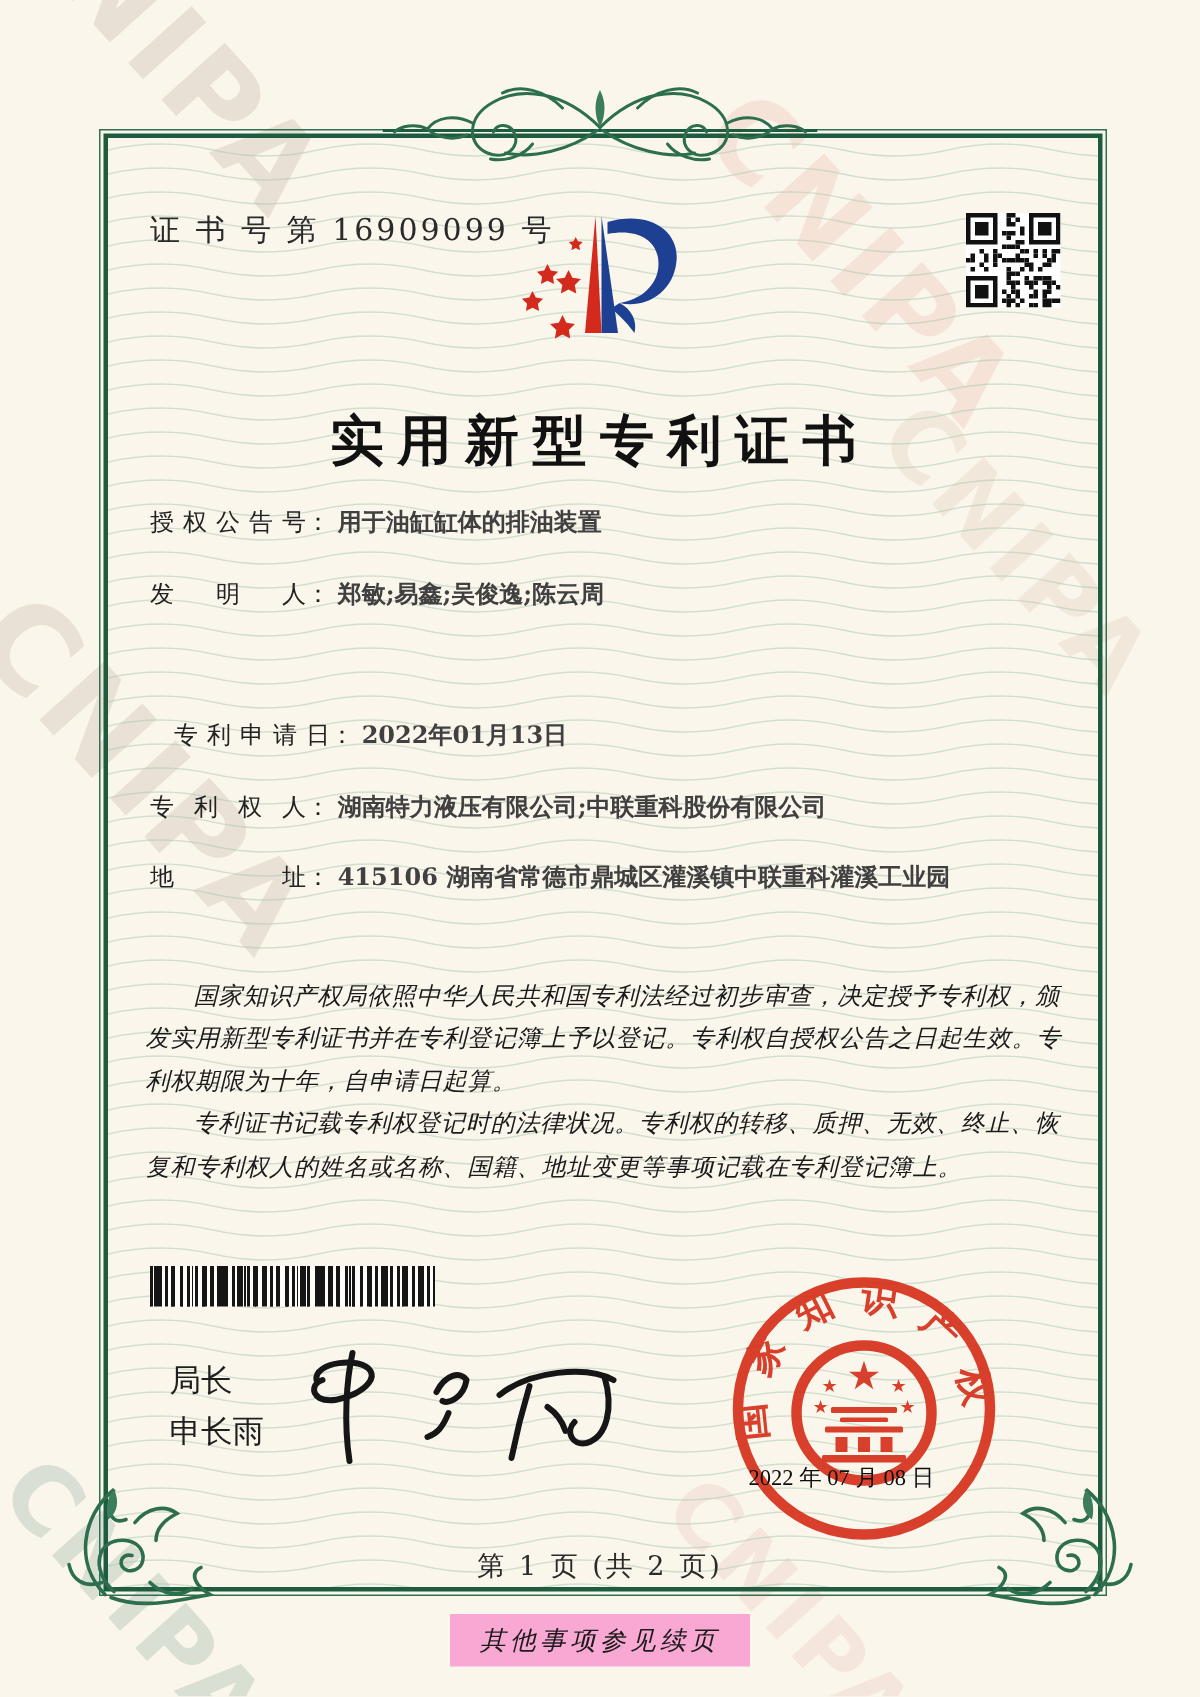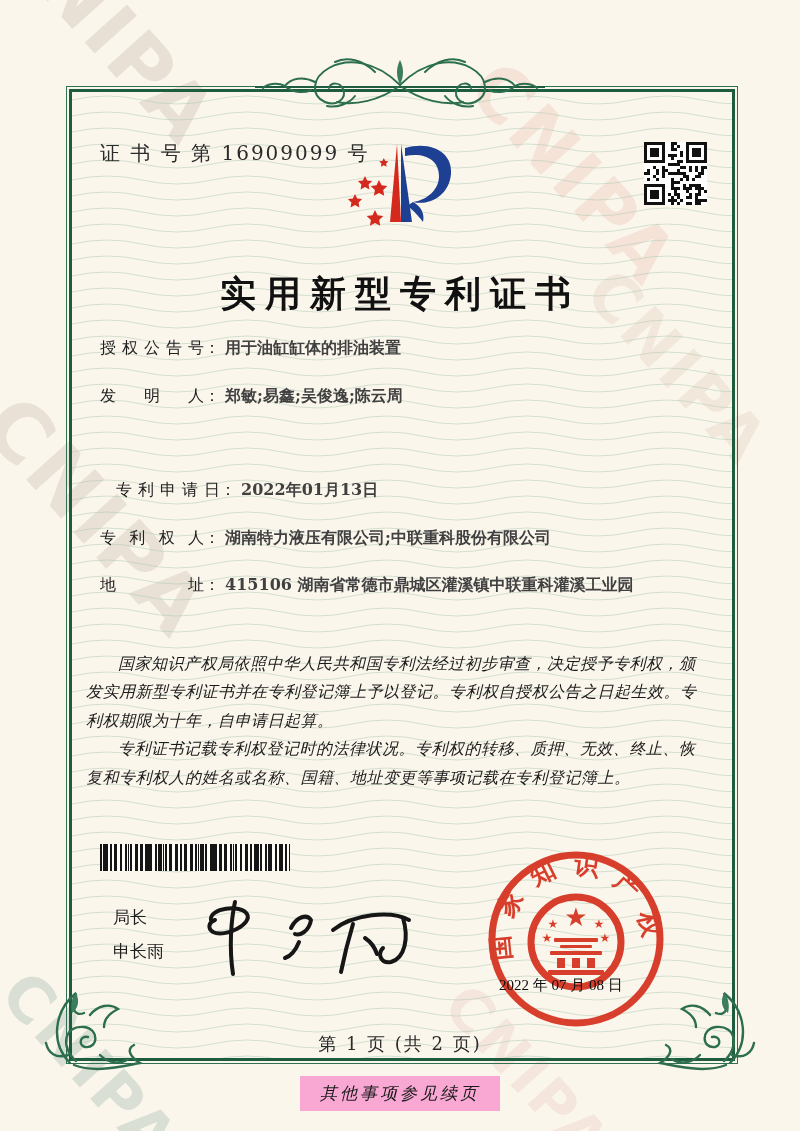--- a/index.html
+++ b/index.html
@@ -36,36 +36,36 @@
   .row { position:absolute; left:100px; width:612px; font-size:16px; white-space:nowrap; }
   .lbl {
     display:inline-block; width:104px; text-align:justify; text-align-last:justify;
     text-justify:inter-character; vertical-align:bottom; color:#222;
   }
   .colon { display:inline-block; }
   .val { color:#404040;font-weight:bold; }
   .grant-no-group { position:absolute; left:305px; top:0; }
   .grant-no-group .lbl { width:88px; }
   
-  .paras { position:absolute; left:86px; top:650px; width:612px; }
+  .paras { position:absolute; left:97px; top:650px; width:612px; }
   .paras p {
     font-size:16px; line-height:1.78; text-indent:2em; font-style:italic;
     color:#1b1b1b; letter-spacing:.5px;
   }
   
   .barcode {
     position:absolute; left:100px; top:844px; width:190px; height:27px;
     background:
       repeating-linear-gradient(90deg,#151515 0 2px,transparent 2px 3px,transparent 3px 5px),
       repeating-linear-gradient(90deg,#151515 0 1px,transparent 1px 7px),
       repeating-linear-gradient(90deg,transparent 0 3px,#151515 3px 5px,transparent 5px 11px);
     background-color:#fdfcf7;
   }
   .director-title, .director-name {
-    position:absolute; left:113px; font-size:17px;
+    position:absolute; left:113px; font-size:21px;
     font-family:"DejaVu Sans","Liberation Sans",sans-serif; color:#1f1f1f;text-align:right;
   }
   .director-title { top:906px; }
   .director-name { top:940px; }
   .signature { position:absolute; left:195px; top:890px; }
   
   .seal { position:absolute; left:487px; top:850px; width:178px; height:178px; }
   .seal-date {
     position:absolute; left:499px; top:976px; width:150px; font-size:15px;
     color:#0d0d0d; letter-spacing:0px; white-space:nowrap; z-index:5;font-family:Liberation Serif, serif;

